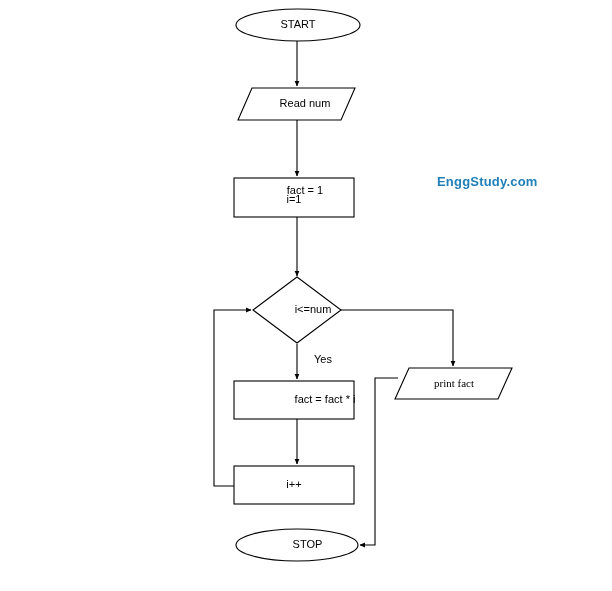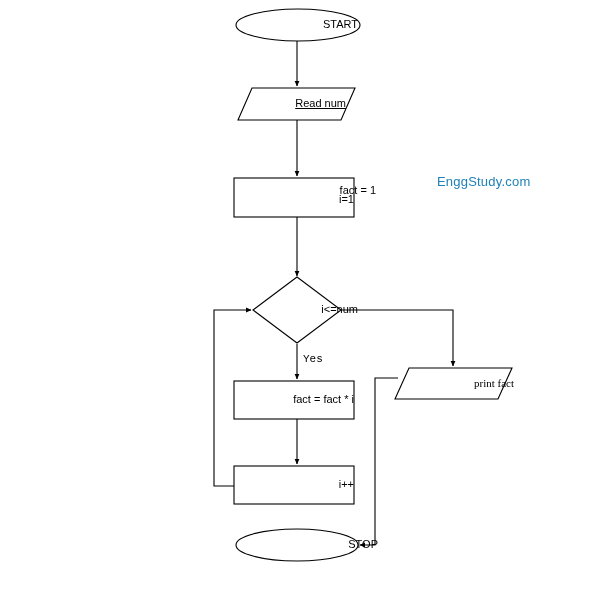--- a/index.html
+++ b/index.html
@@ -16,42 +16,44 @@
   }
   #canvas {
     position: absolute;
     left: 0;
     top: 0;
     width: 612px;
     height: 591px;
   }
   .node-text {
     position: absolute;
-    text-align: right;
+    text-align: center;
     color: #000000;
     font-family: "Liberation Sans", sans-serif;
     font-size: 11px;
     line-height: 13px;
     white-space: pre;
     pointer-events: none;
   }
   .edge-label {
     position: absolute;
     color: #000000;
-    font-family: Liberation Mono, monospace;
+    font-family: Liberation Sans, sans-serif;
     font-size: 11px;
     line-height: 13px;
     white-space: pre;
+    margin-left: 11px;
   }
   .watermark {
     position: absolute;
     font-family: "Liberation Sans", sans-serif;
     font-size: 13px;
     letter-spacing: 0.2px;
     white-space: pre;
+    font-weight: bold;
   }
   svg .shape {
     fill: #ffffff;
     stroke: #000000;
     stroke-width: 1.1;
   }
   svg .conn {
     fill: none;
     stroke: #000000;
     stroke-width: 1.1;
@@ -101,28 +103,28 @@
   <rect class="shape" x="234" y="466" width="120" height="38"></rect>
 
   <polygon class="shape" points="409,368 512,368 498,399 395,399"></polygon>
 
   <ellipse class="shape" cx="297" cy="545" rx="61" ry="16"></ellipse>
 
 </svg>
 
 <div class="node-text" style="left:238px; top:18px; width:120px;">START</div>
 
-<div class="node-text" style="left:226px; top:97px; width:120px;text-decoration:underline;">Read num</div>
+<div class="node-text" style="left:245px; top:97px; width:120px;">Read num</div>
 
 <div class="node-text" style="left:234px; top:184px; width:142px;">fact = 1</div>
 <div class="node-text" style="left:234px; top:193px; width:120px;">i=1</div>
 
 <div class="node-text" style="left:268px; top:303px; width:90px;">i&lt;=num</div>
 
-<div class="node-text" style="left:234px; top:393px; width:120px;">fact = fact * i</div>
+<div class="node-text" style="left:234px; top:393px; width:120px;padding-left:31px;">fact = fact * i</div>
 
 <div class="node-text" style="left:234px; top:478px; width:120px;">i++</div>
 
 <div class="node-text" style="left:394px; top:377px; width:120px;font-family:Liberation Serif, serif;">print fact</div>
 
 <div class="node-text" style="left:237px; top:538px; width:141px;">STOP</div>
 
 <div class="edge-label" style="left:303px; top:353px;">Yes</div>
 
 <div class="watermark" id="watermark" style="left: 437px; top: 174px; color: rgb(32, 128, 184);">EnggStudy.com</div>

